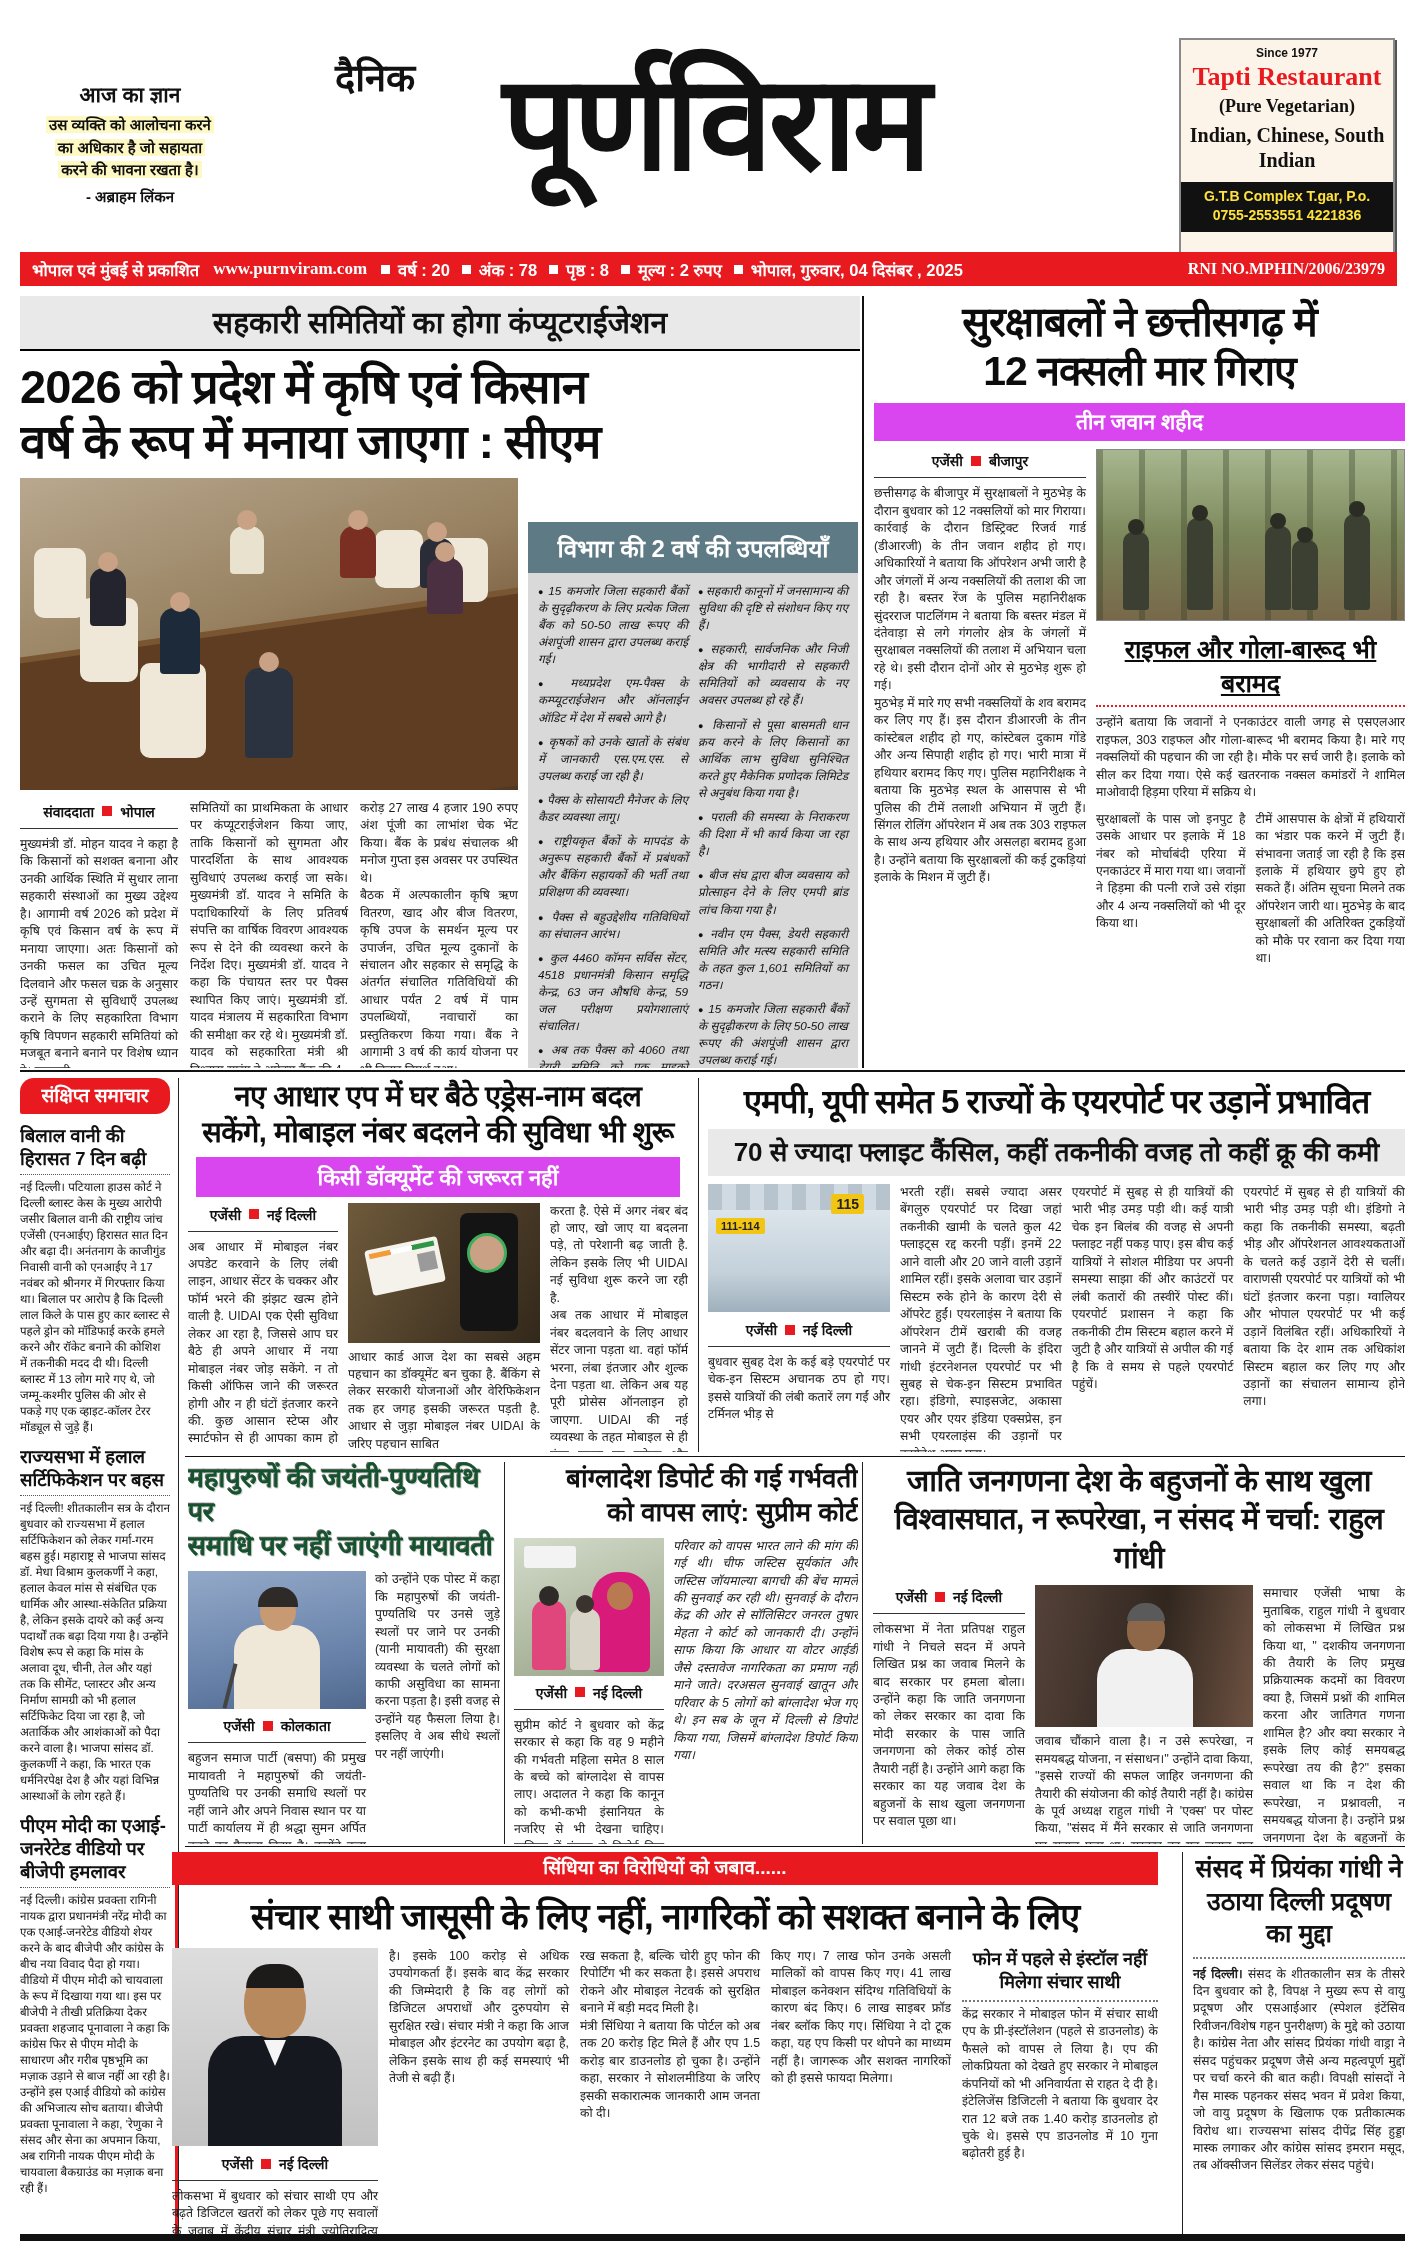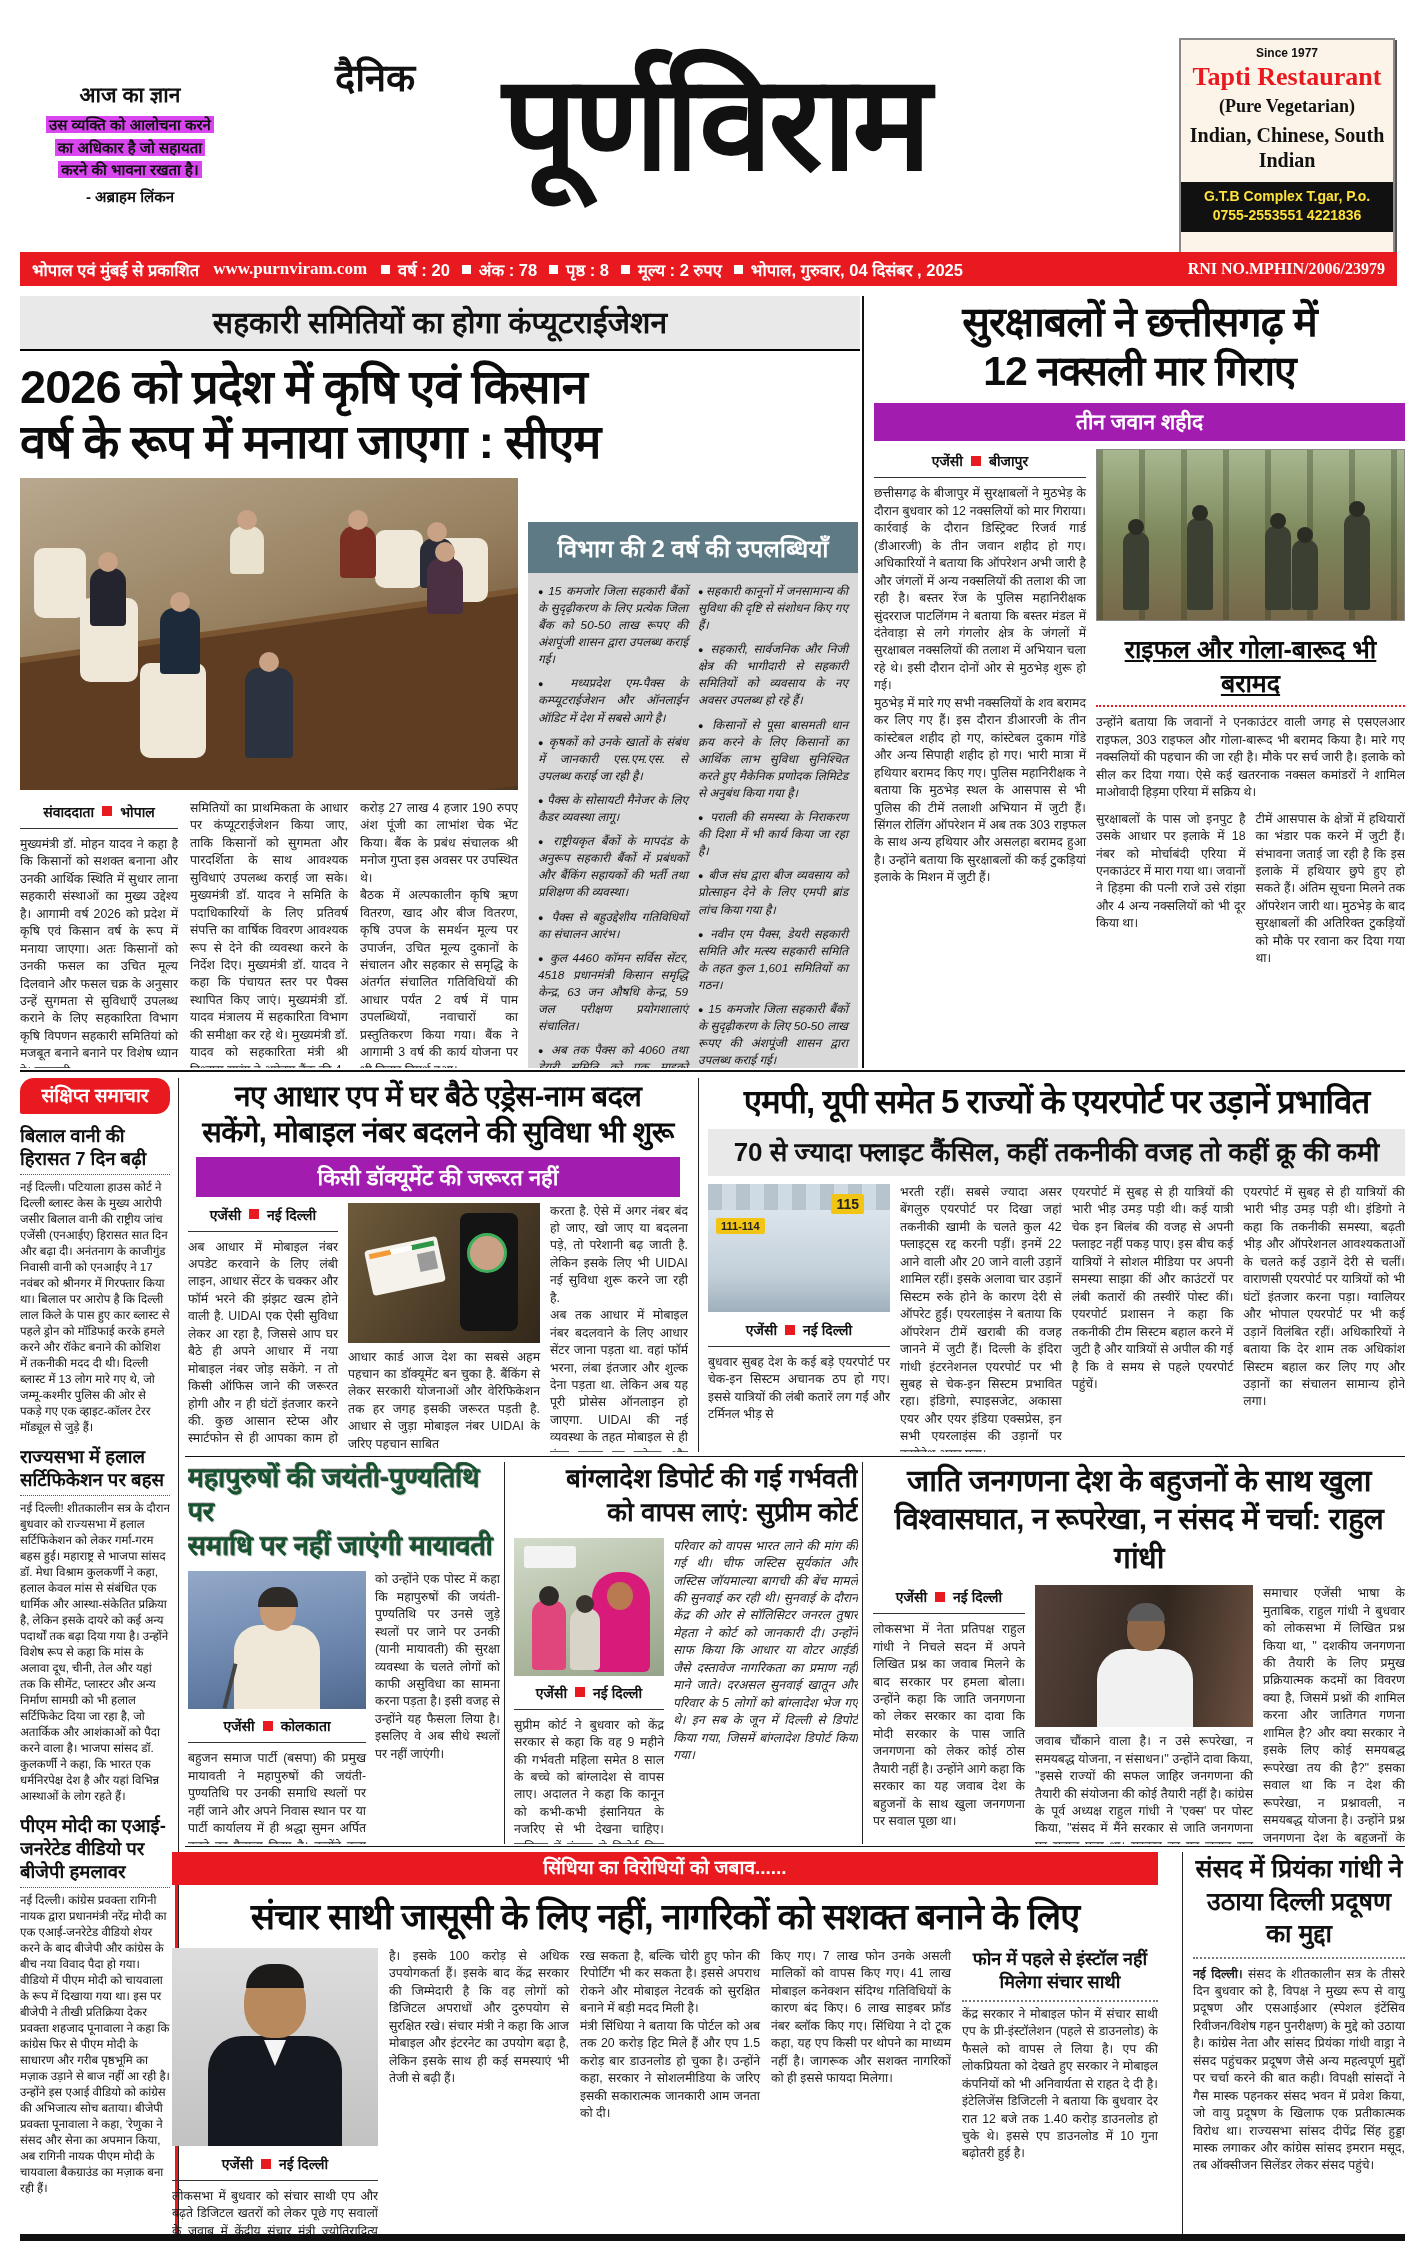--- a/index.html
+++ b/index.html
@@ -3,21 +3,21 @@
 <meta charset="utf-8">
 <style>
   html,body{margin:0;padding:0;background:#ffffff;}
   .page{position:relative;width:1417px;height:2251px;background:#fff;
         font-family:"Liberation Sans","DejaVu Sans",sans-serif;color:#111;overflow:hidden;}
   
   .masthead{position:absolute;left:20px;top:8px;width:1377px;height:242px;}
   .quote{position:absolute;left:10px;top:72px;width:200px;text-align:center;}
   .quote .qt{font-weight:bold;font-size:21px;margin-bottom:6px;}
   .quote .ql{font-weight:bold;font-size:15px;line-height:1.5;}
-  .quote .ql span{background:#d946ef;padding:0 3px;}
+  .quote .ql span{background:#fef9c3;padding:0 3px;}
   .quote .qa{font-weight:bold;font-size:15px;margin-top:4px;}
   .logo-wrap{position:absolute;left:230px;top:0;width:930px;height:240px;text-align:center;overflow:hidden;}
   .logo-daily{position:absolute;left:85px;top:42px;font-size:38px;font-weight:bold;}
   .logo-title{position:absolute;left:0;top:30px;width:100%;font-size:132px;font-weight:900;letter-spacing:-4px;line-height:1.3;white-space:nowrap;}
   .ad{position:absolute;right:2px;top:30px;width:212px;height:212px;background:#fdf4e9;border:2px solid #8a8a8a;box-shadow:2px 2px 0 #555;text-align:center;overflow:hidden;}
   .ad .since{font-weight:bold;font-size:12px;margin-top:6px;}
   .ad .name{color:#e8191f;font-family:"Liberation Serif",serif;font-weight:bold;font-size:26px;margin-top:2px;}
   .ad .veg{font-family:"Liberation Serif",serif;font-weight:bold;font-size:18px;margin-top:4px;}
   .ad .cui{font-family:"Liberation Serif",serif;font-weight:bold;font-size:20px;line-height:1.25;margin-top:6px;}
   .ad .addr{background:#111;color:#ffe23c;font-weight:bold;font-size:14px;line-height:1.35;margin-top:9px;padding:5px 2px 7px;}
@@ -52,21 +52,21 @@
   .lead-col{width:158px;flex:1;}
   .box{width:330px;flex:none;background:#d9d9d9;margin-top:44px;height:684px;overflow:hidden;}
   .box-title{background:#5e7a84;color:#fff;font-weight:800;font-size:24px;text-align:center;padding:9px 4px;}
   .box-cols{display:flex;gap:10px;padding:10px 10px;}
   .box-col{flex:1;}
   .bullet{font-style:italic;font-size:11.8px;line-height:1.45;text-align:justify;margin:0 0 7px;}
   .bullet::before{content:"● ";font-style:normal;font-size:9px;}
   
   .naxal{position:absolute;left:862px;top:296px;width:543px;height:772px;border-left:2px solid #111;padding-left:10px;box-sizing:border-box;overflow:hidden;}
   .naxal-head{font-size:41px;line-height:1.2;letter-spacing:-1px;text-align:center;padding-top:2px;}
-  .blackbar{background:#a21caf;color:#fff;font-weight:bold;text-align:center;}
+  .blackbar{background:#d946ef;color:#fff;font-weight:bold;text-align:center;}
   .naxal .blackbar{font-size:21px;padding:4px 0 6px;margin:7px 0 8px;}
   .naxal-body{display:flex;gap:10px;}
   .naxal-c1{width:212px;flex:none;}
   .naxal-right{flex:1;}
   .ph-naxal{width:100%;height:172px;background:linear-gradient(180deg,#a8b78f 0%,#7d885c 50%,#77684a 100%);border:1px solid #888;box-sizing:border-box;}
   .ph-naxal::before{content:"";position:absolute;inset:0;background:repeating-linear-gradient(90deg,rgba(50,60,35,.35) 0 6px,transparent 6px 42px);}
   .soldier{position:absolute;bottom:10px;width:26px;height:78px;background:#3c4033;border-radius:10px 10px 3px 3px;}
   .soldier::before{content:"";position:absolute;left:50%;top:-13px;transform:translateX(-50%);width:16px;height:16px;border-radius:50%;background:#2b2d24;}
   .rifle-title{font-weight:800;font-size:25px;text-align:center;margin-top:10px;padding-bottom:6px;border-bottom:2px dotted #e8191f;text-decoration:underline;}
   .rifle-text{margin-top:7px;}

